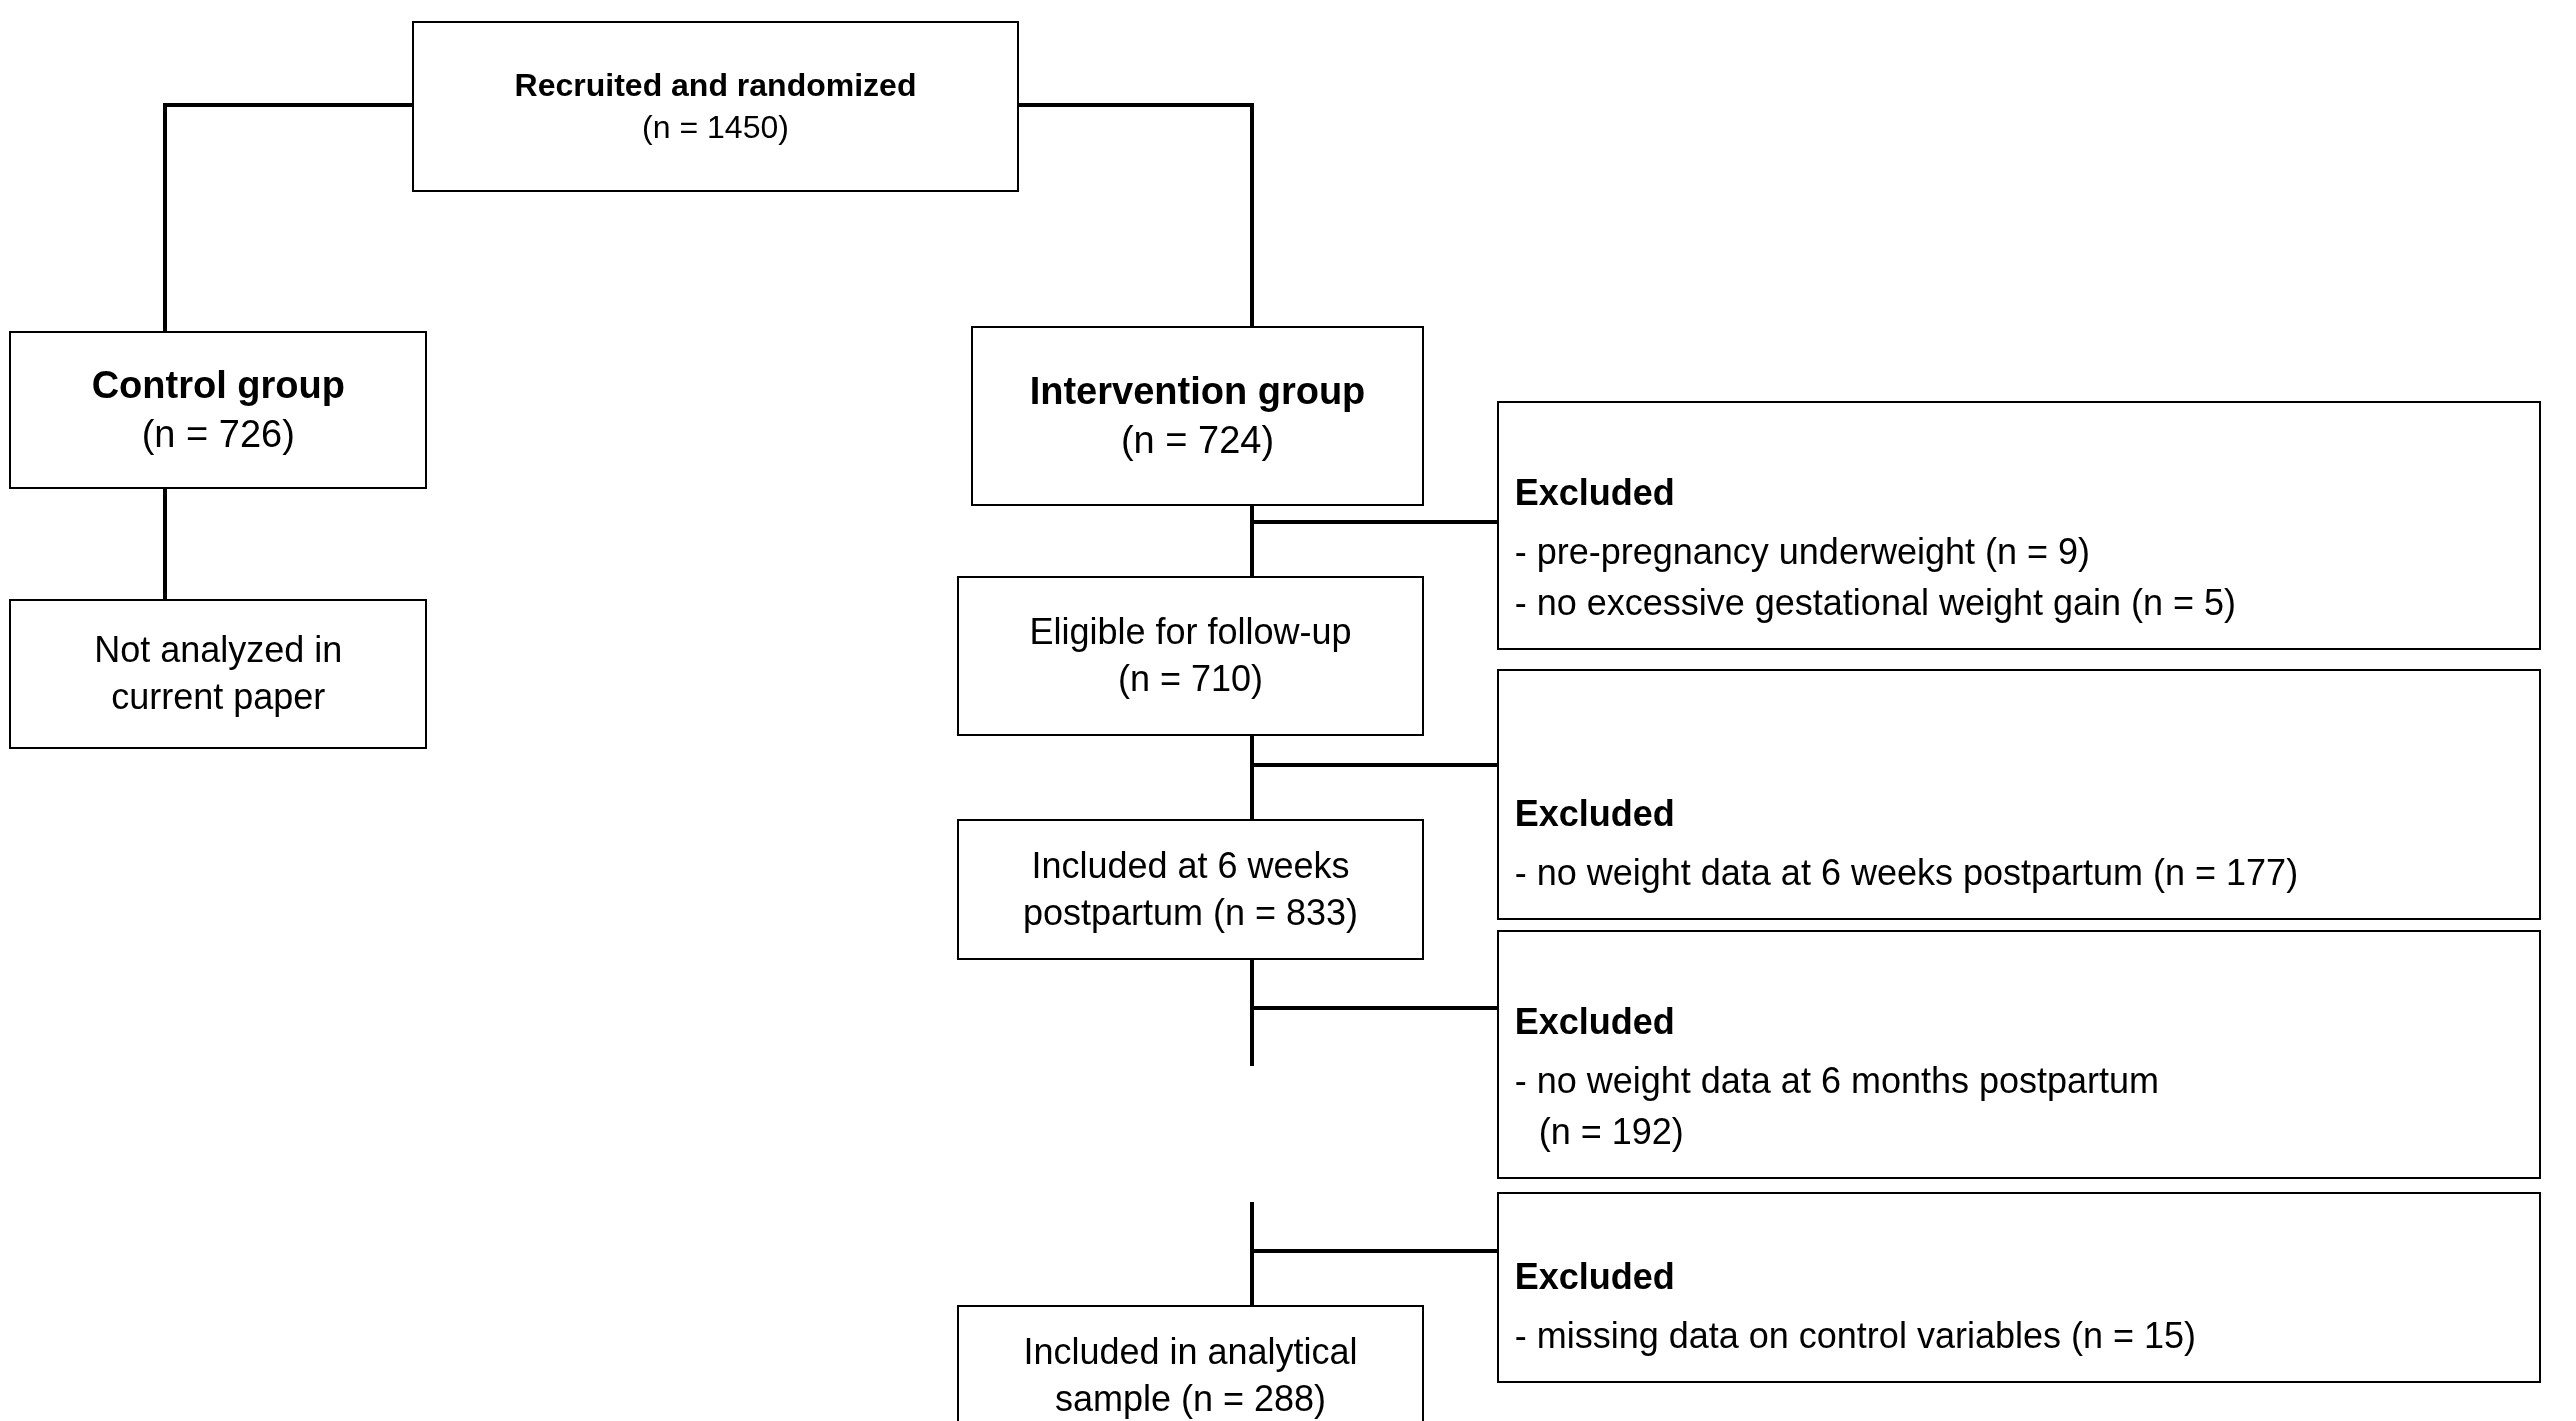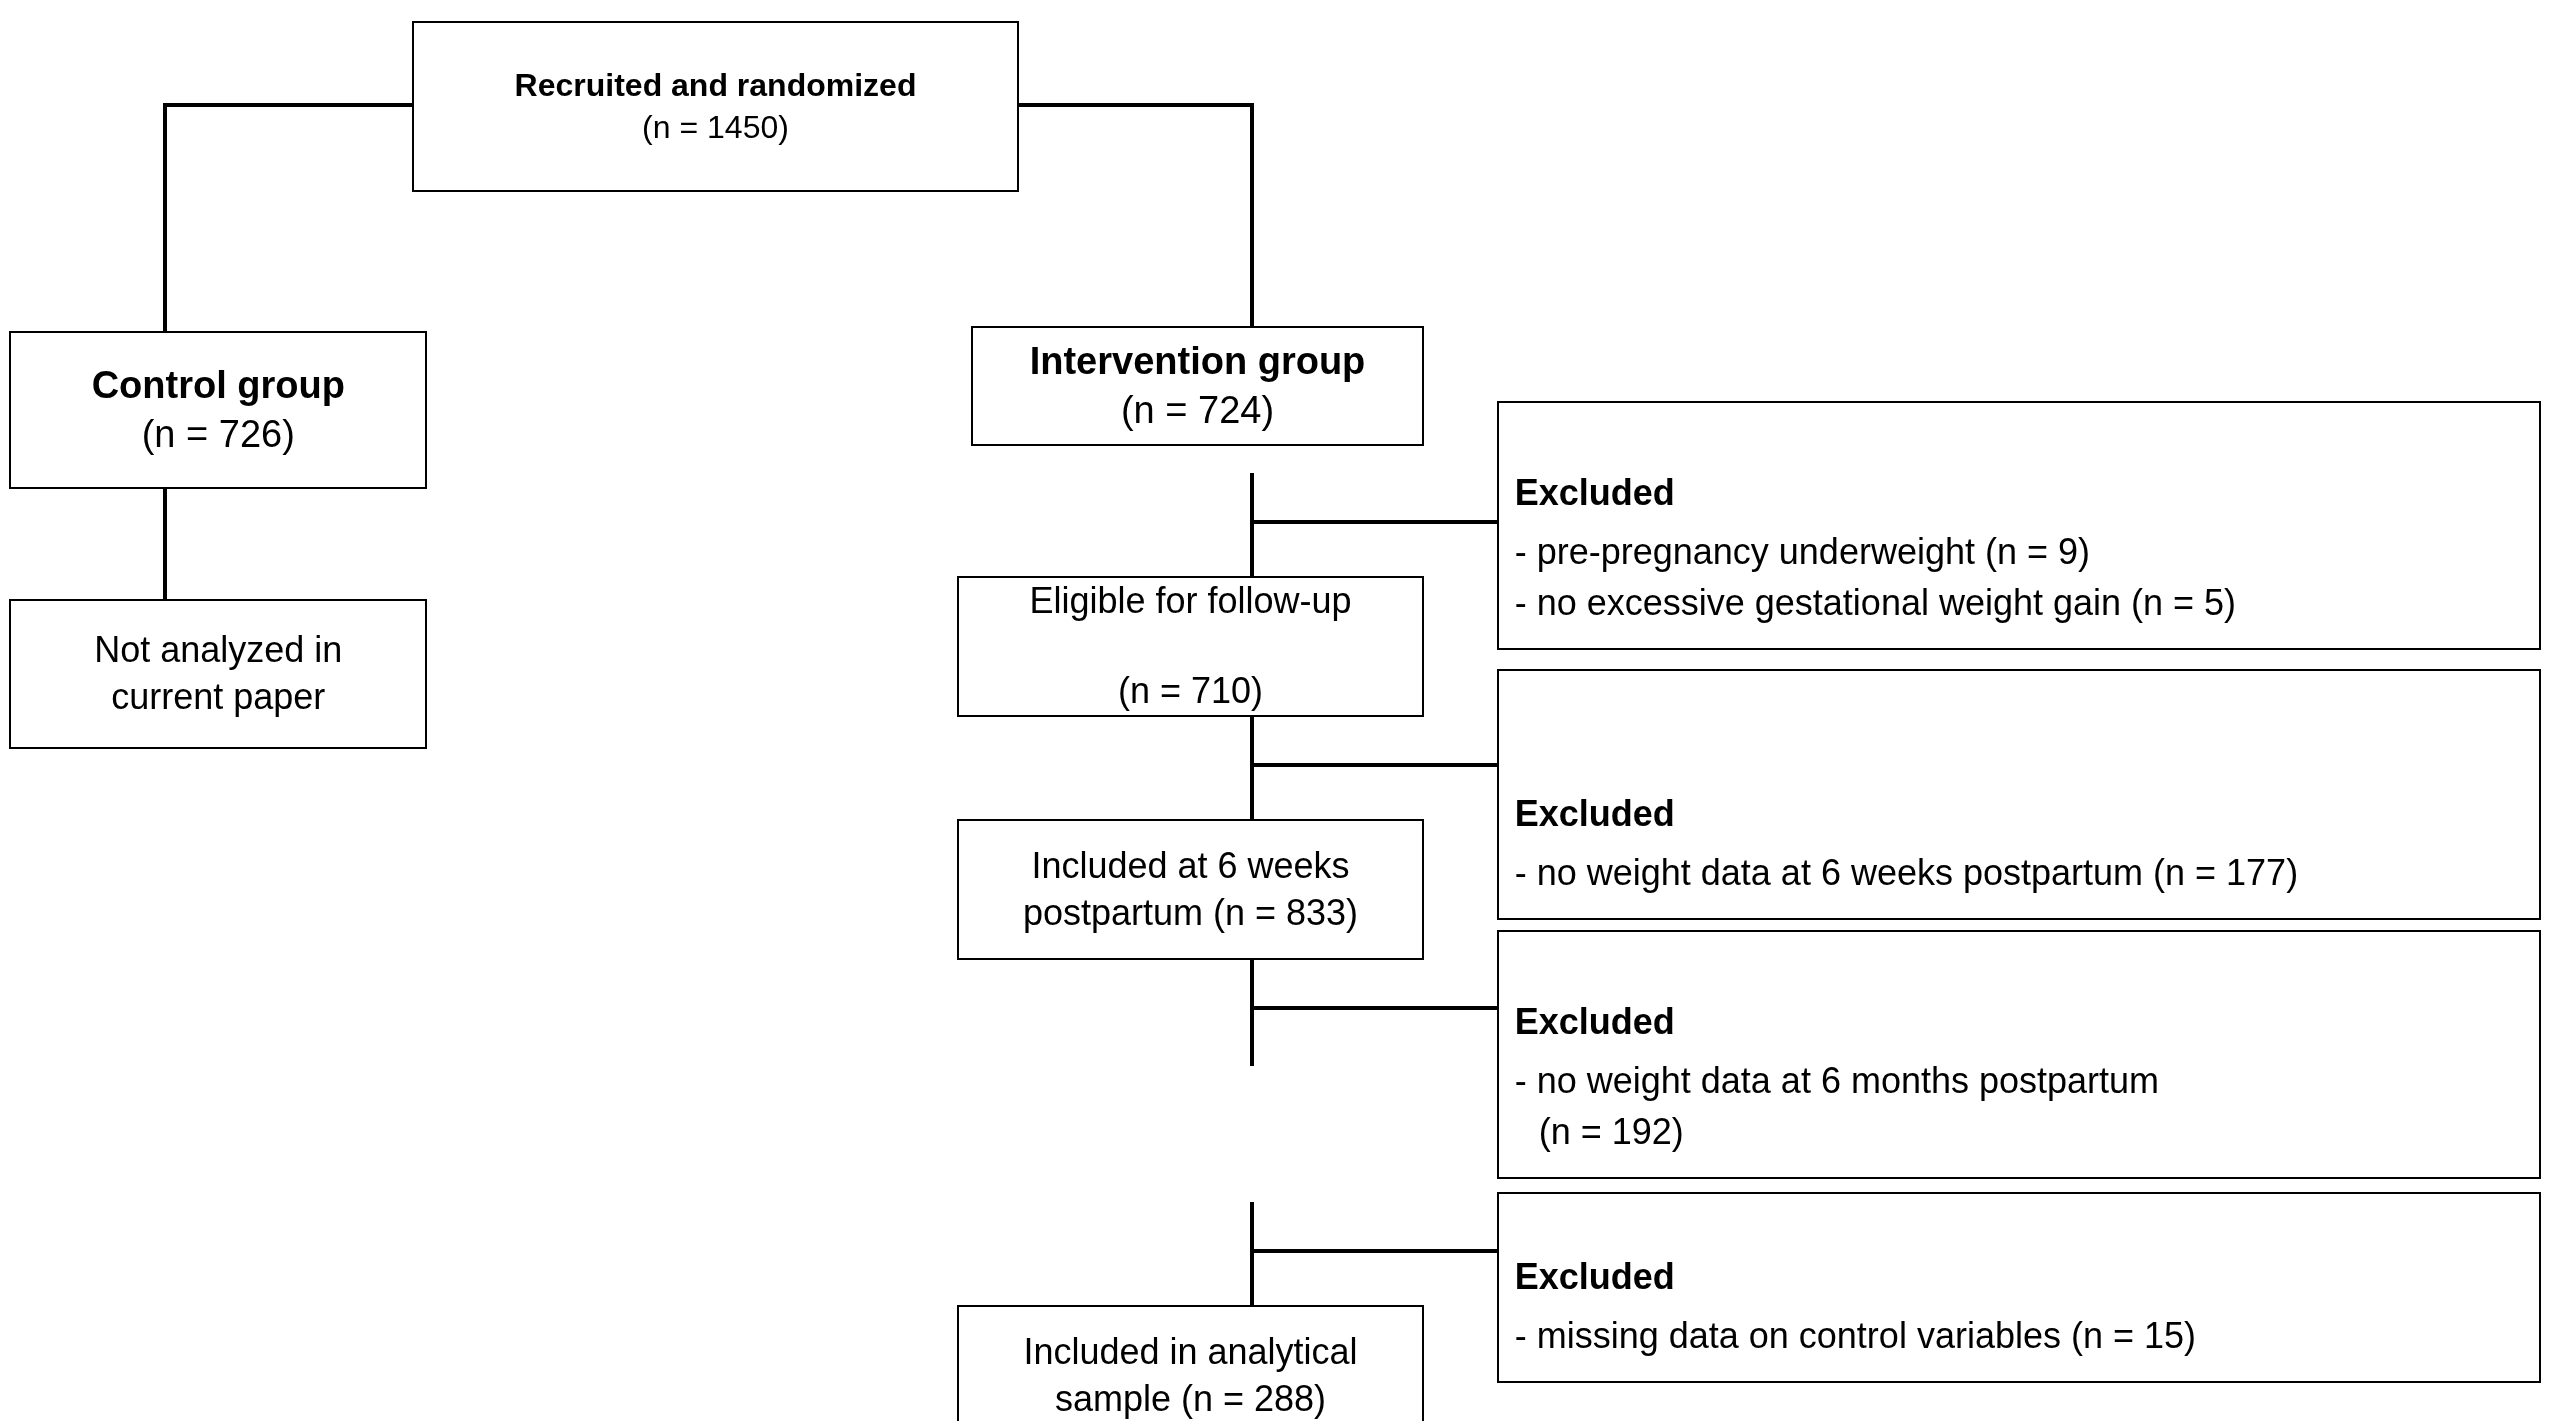--- a/index.html
+++ b/index.html
@@ -89,26 +89,26 @@
   <div class="node center-align fs-group" style="left:9.3px; top:331px; width:418px; height:158px;">
     <div class="line title">Control group</div>
     <div class="line">(n = 726)</div>
   </div>
 
   <div class="node center-align fs-body" style="left:9.3px; top:599px; width:418px; height:150px;">
     <div class="line">Not analyzed in</div>
     <div class="line">current paper</div>
   </div>
 
-  <div class="node center-align fs-group" style="left:971px; top:326px; width:453px; height:120px;">
+  <div class="node center-align fs-group" style="left:971px; top:326px; width:453px; height:180px;">
     <div class="line title">Intervention group</div>
     <div class="line">(n = 724)</div>
   </div>
 
-  <div class="node center-align fs-body" style="left:957px; top:576px; width:467px; height:141px;justify-content:space-between;">
+  <div class="node center-align fs-body" style="left:957px; top:576px; width:467px; height:160px;">
     <div class="line">Eligible for follow-up</div>
     <div class="line">(n = 710)</div>
   </div>
 
   <div class="node center-align fs-body" style="left:957px; top:819px; width:467px; height:141px;">
     <div class="line">Included at 6 weeks</div>
     <div class="line">postpartum (n = 833)</div>
   </div>
 
 

